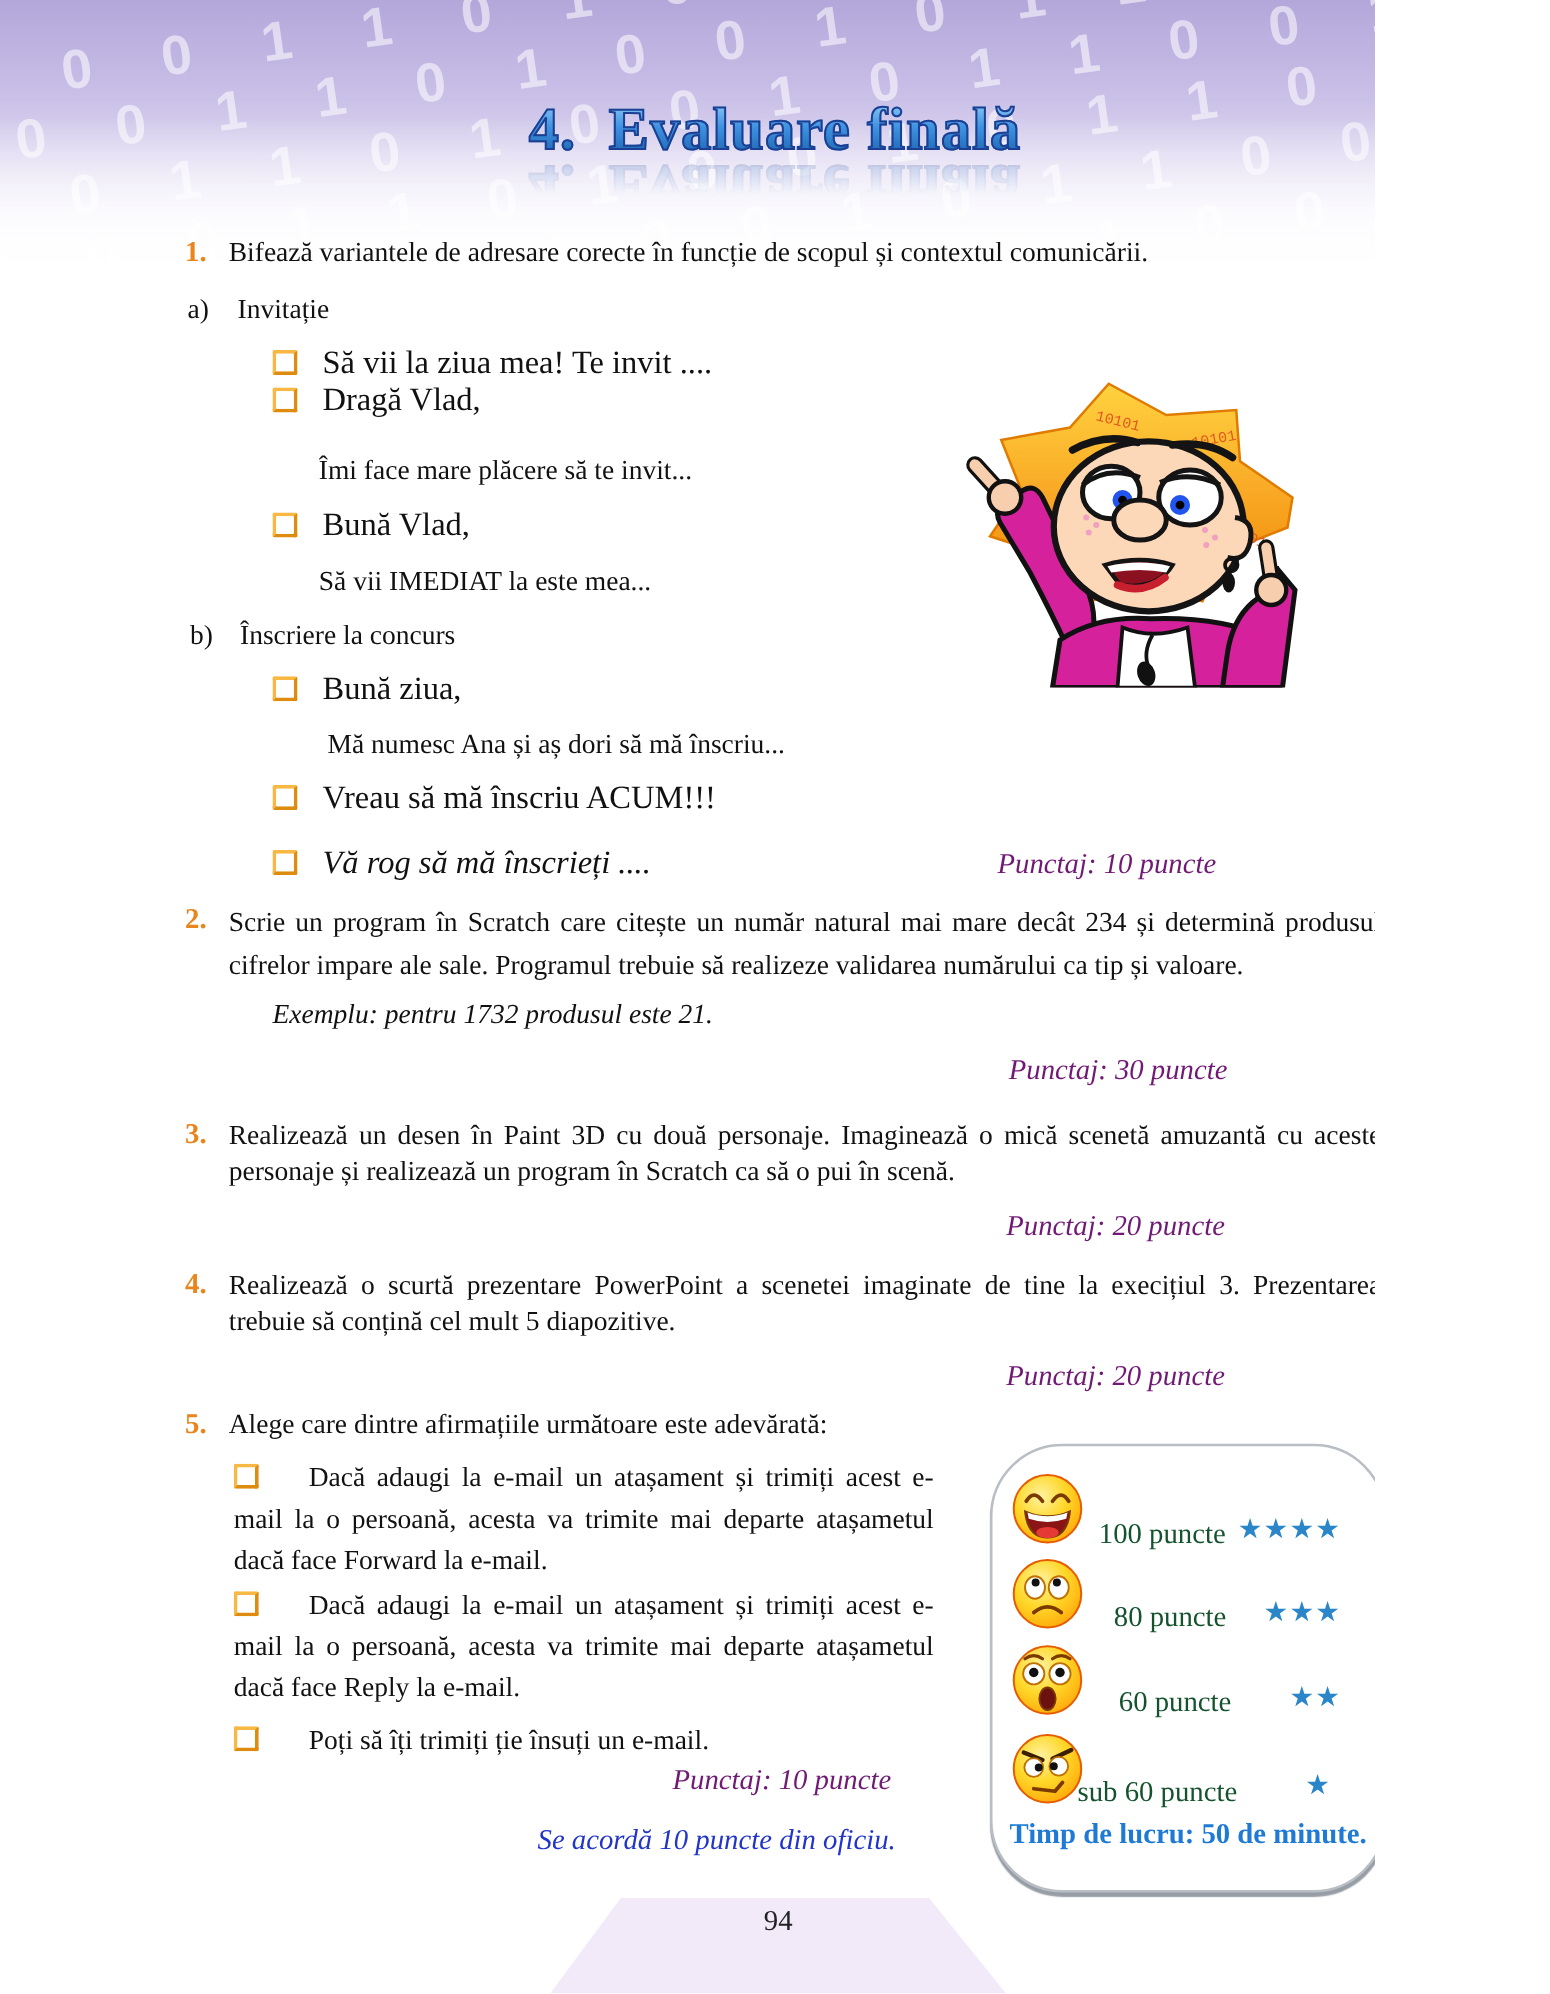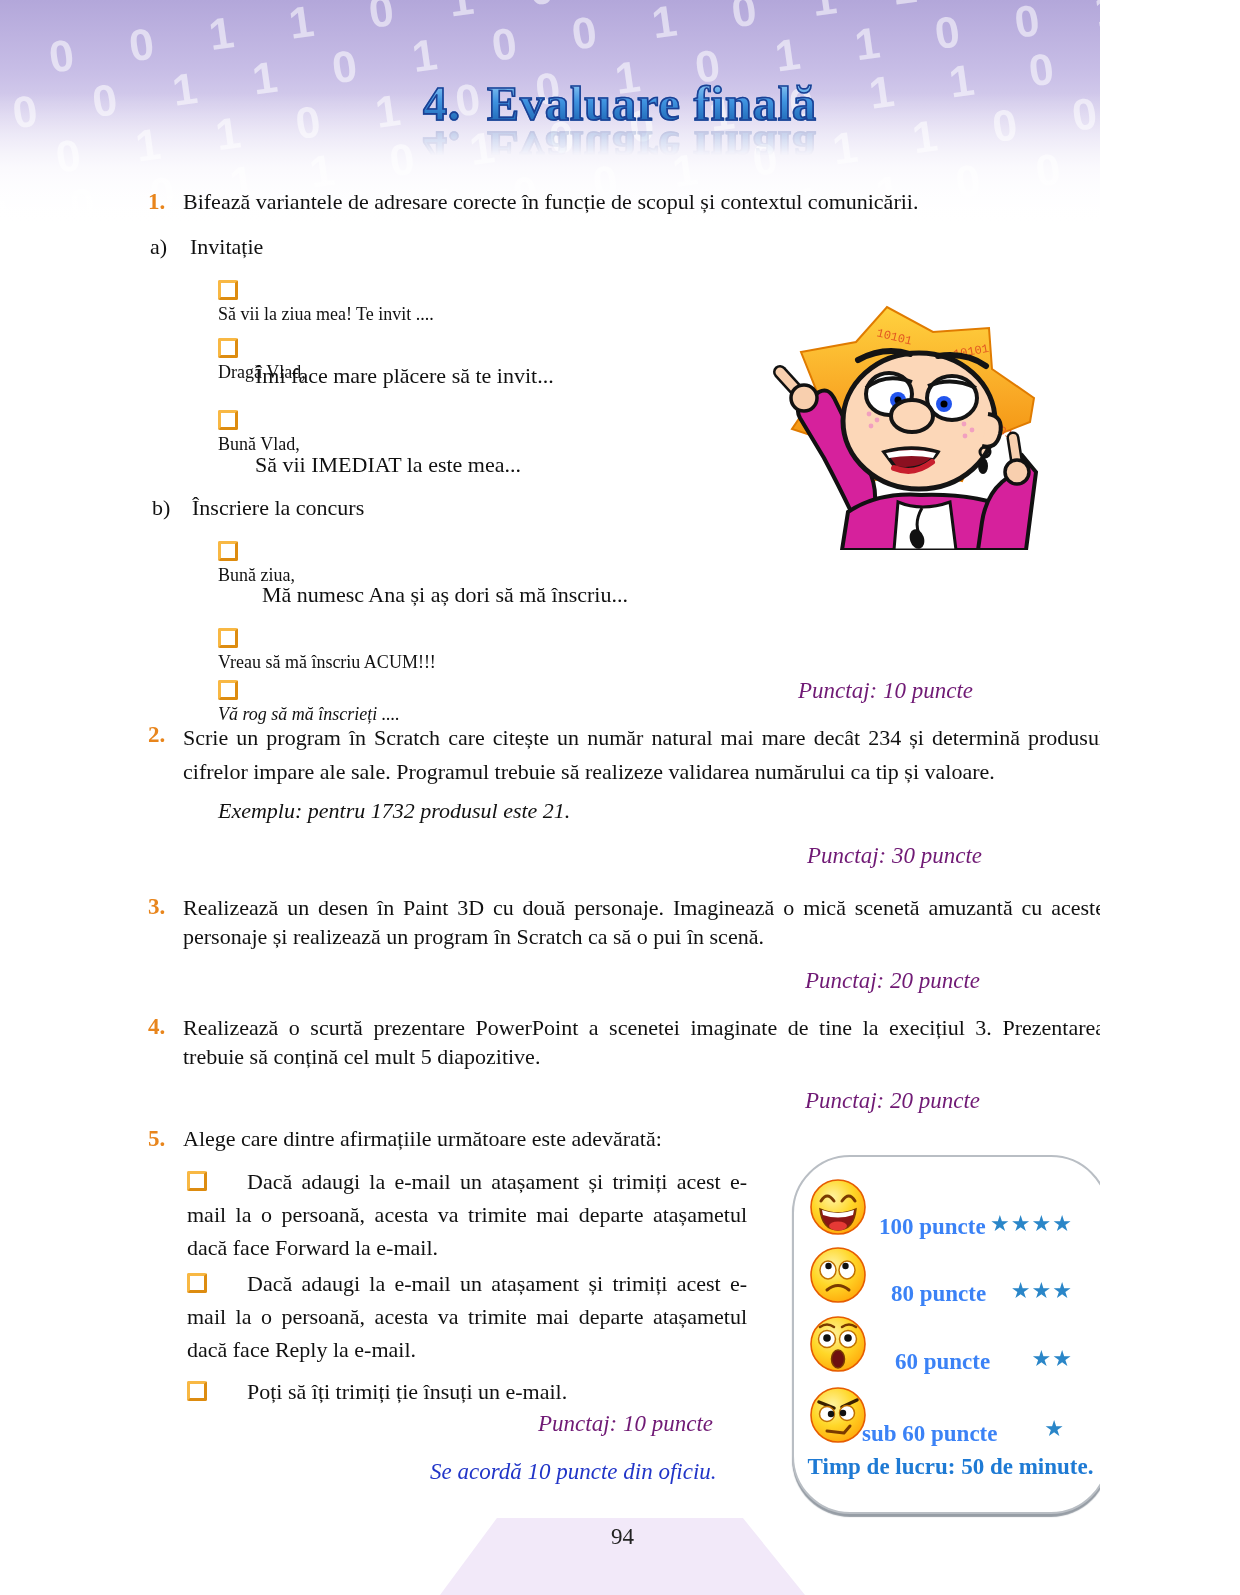--- a/index.html
+++ b/index.html
@@ -30,29 +30,29 @@
   .body-text{font-size:22px;line-height:28px;}
   .num{position:absolute;color:#e8851c;font-weight:bold;font-size:23px;line-height:28px;}
   .sub-label{position:absolute;font-size:22px;line-height:28px;}
   .para{position:absolute;font-size:22px;text-align:justify;}
   .punctaj{position:absolute;color:#701a75;font-style:italic;font-size:23px;white-space:nowrap;}
   .note-blue{position:absolute;color:#2135c8;font-style:italic;font-size:23px;white-space:nowrap;}
 
   
   .cbx{display:inline-block;width:14px;height:14px;background:#fff;border-radius:2px;
        border:3px solid;border-color:#f8b844 #dd8c10 #dd8c10 #f8b844;flex:none;}
-  .opt{position:absolute;left:218px;display:flex;align-items:flex-start;font-size:18px;line-height:28px;flex-direction:column;}
+  .opt{position:absolute;left:218px;display:flex;gap:20px;align-items:flex-start;font-size:26px;line-height:28px;}
   .opt .cbx{margin-top:4px;}
   .q5-para{position:absolute;left:187px;width:560px;font-size:22px;line-height:33px;text-align:justify;}
   .q5-para .cbx{margin-right:40px;transform:translateY(2px);}
 
   
   .rating-box{position:absolute;left:792px;top:1155px;width:313px;height:355px;background:#fff;
        border:2px solid #b9bec4;border-radius:58px;box-shadow:0 3px 1px #969da5;z-index:4;}
-  .rb-label{position:absolute;color:#3b82f6;font-weight:bold;font-size:23px;white-space:nowrap;}
+  .rb-label{position:absolute;color:#14532d;font-weight:normal;font-size:23px;white-space:nowrap;}
   .rb-stars{position:absolute;color:#2a86c8;font-size:22px;letter-spacing:1px;white-space:nowrap;
        font-family:"DejaVu Sans",sans-serif;}
   .rb-time{position:absolute;left:0;right:0;top:297px;text-align:center;color:#1e7ad4;
        font-weight:bold;font-size:23px;}
   .emoji{position:absolute;width:60px;height:60px;}
 
   
   .footer-trapezoid{position:absolute;left:440px;top:1518px;width:365px;height:77px;background:#f2e9f9;
        clip-path:polygon(15.6% 0,83% 0,100% 100%,0 100%);}
   .page-number{position:absolute;left:0;right:0;top:6px;text-align:center;font-size:23px;color:#222;}
@@ -82,21 +82,21 @@
   <div class="num" style="left:148px;top:188px;">1.</div>
   <div class="abs body-text" style="left:183px;top:188px;width:930px;">Bifează variantele de adresare corecte în funcție de scopul și contextul comunicării.</div>
 
   <div class="sub-label" style="left:150px;top:233px;">a)</div>
   <div class="sub-label" style="left:190px;top:233px;">Invitație</div>
 
   <div class="opt" style="top:276px;">
     <span class="cbx"></span>
     <span>Să vii la ziua mea! Te invit ....</span>
   </div>
-  <div class="opt" style="top:334px;justify-content:space-between;">
+  <div class="opt" style="top:306px;justify-content:space-between;">
     <span class="cbx"></span>
     <span>Dragă Vlad,</span>
   </div>
   <div class="sub-label" style="left:255px;top:362px;">Îmi face mare plăcere să te invit...</div>
   <div class="opt" style="top:406px;">
     <span class="cbx"></span>
     <span>Bună Vlad,</span>
   </div>
   <div class="sub-label" style="left:255px;top:451px;">Să vii IMEDIAT la este mea...</div>
 

